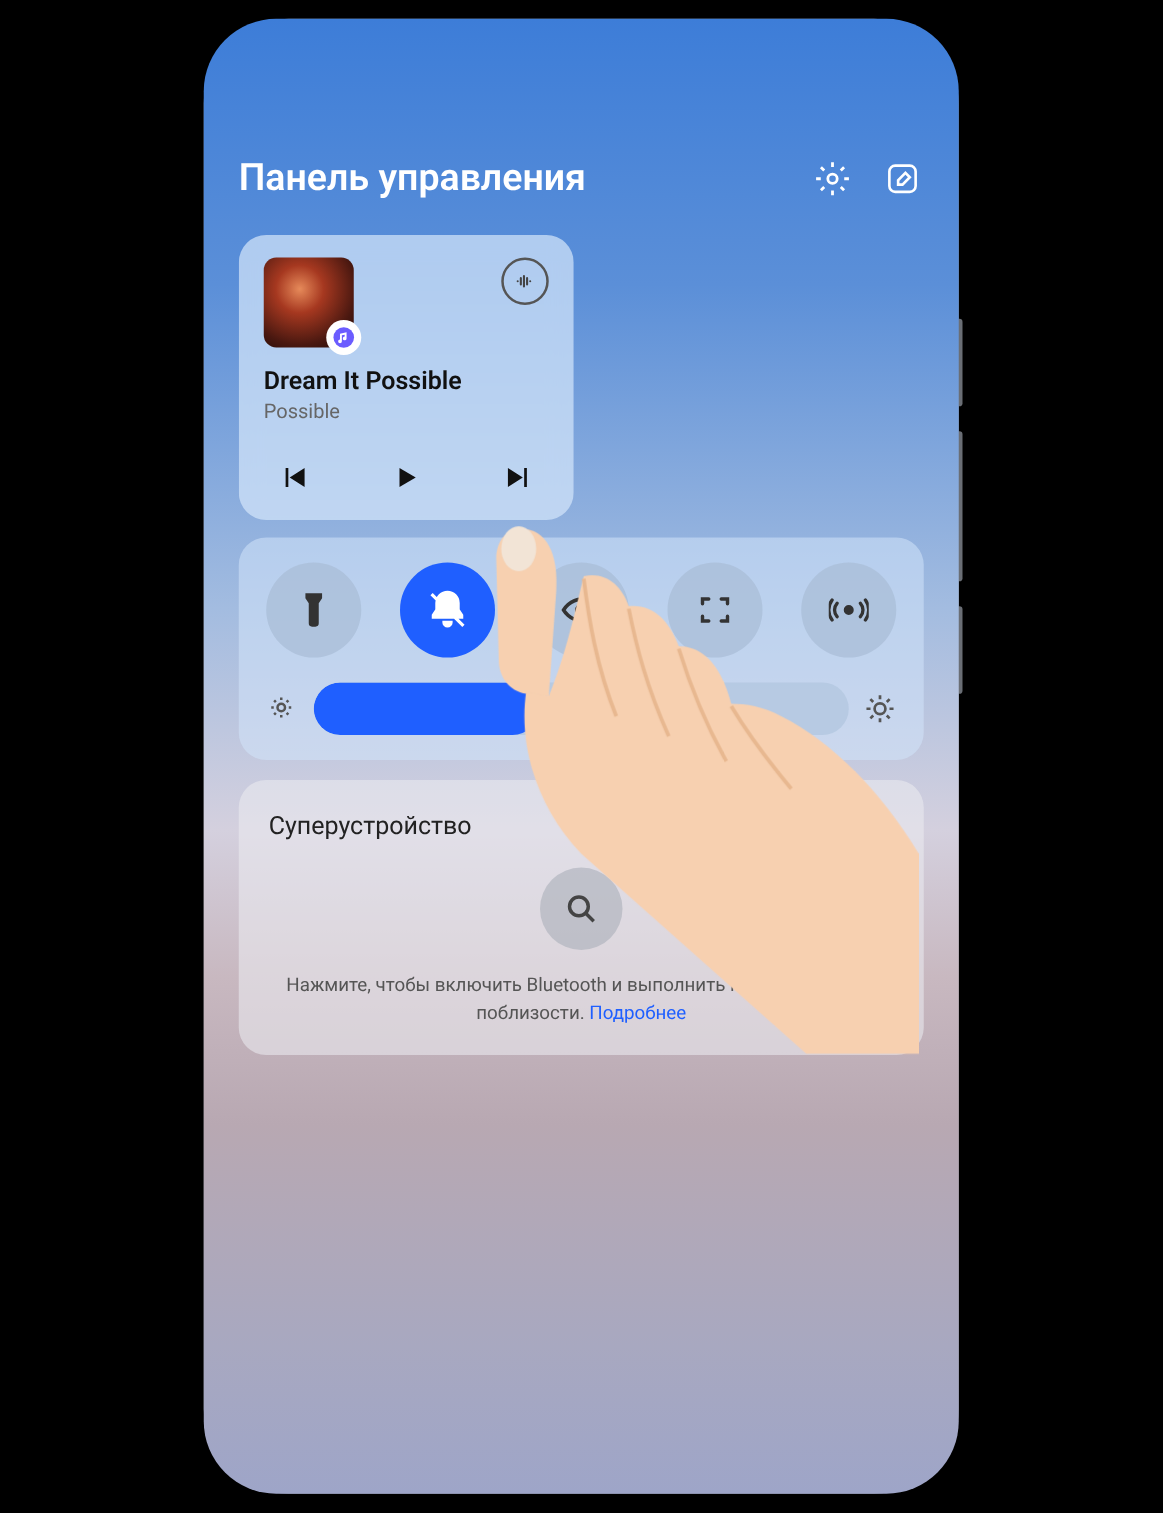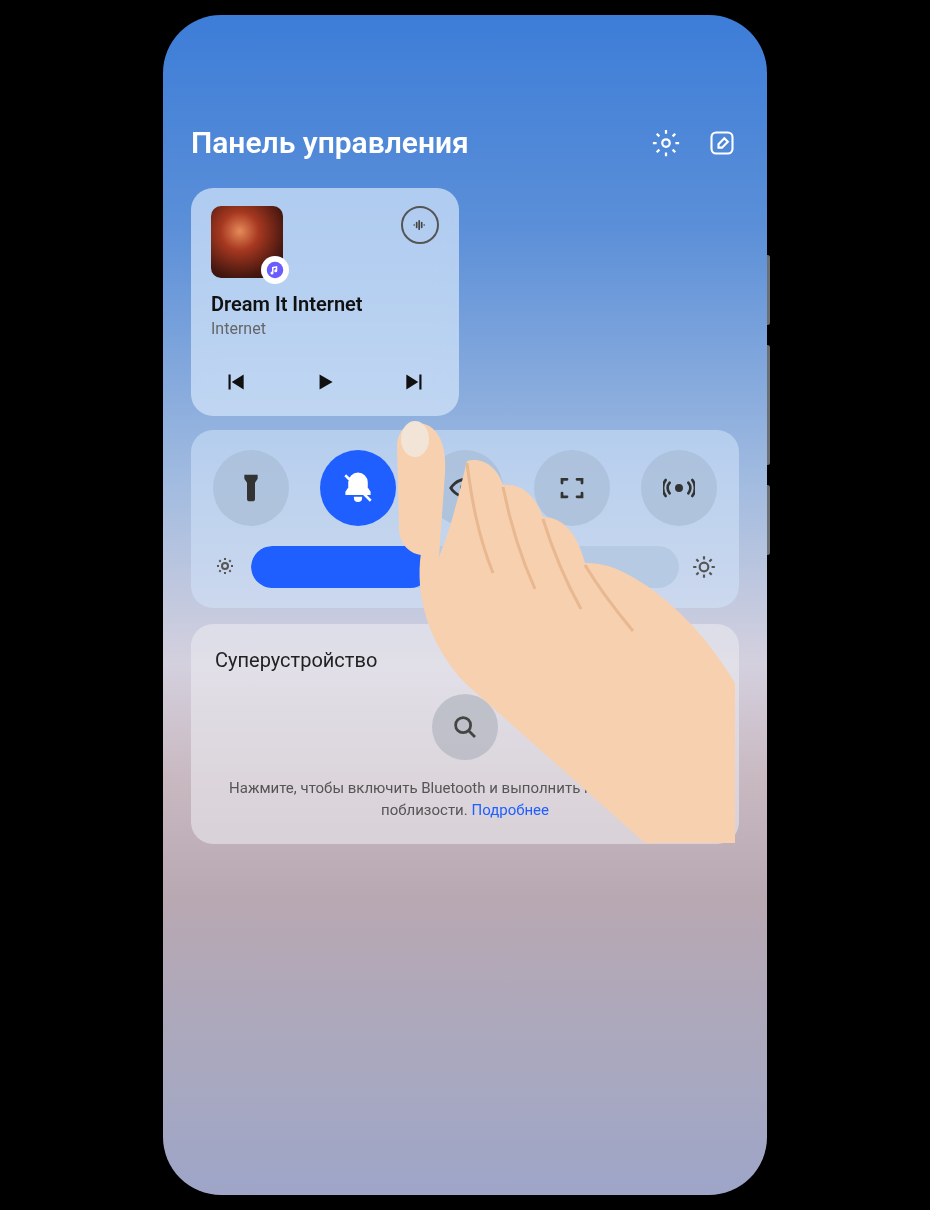--- a/index.html
+++ b/index.html
@@ -92,22 +92,22 @@
                     <path d="M10 16a2 2 0 11-2-2V8l7-1.5v6.5a2 2 0 11-2-2V9l-3 .6V16z" fill="#fff"></path>
                   </svg>
               </div>
             </div>
             <div class="audio-out">
               <svg viewBox="0 0 24 24" width="20" height="20" fill="none" stroke="#444" stroke-width="2" stroke-linecap="round">
                   <path d="M5 12v0M8 9v6M11 7v10M14 9v6M17 12v0"></path>
                 </svg>
             </div>
           </div>
-          <div class="song">Dream It Internet</div>
-          <div class="artist">Internet</div>
+          <div class="song">Dream It Possible</div>
+          <div class="artist">Possible</div>
           <div class="controls">
             <div class="ctrl">
               <svg viewBox="0 0 24 24" width="26" height="26" fill="currentColor">
                   <path d="M6 5h2v14H6zM20 5v14L9 12z"></path>
                 </svg>
             </div>
             <div class="ctrl">
               <svg viewBox="0 0 24 24" width="26" height="26" fill="currentColor">
                   <path d="M7 5v14l12-7z"></path>
                 </svg>

